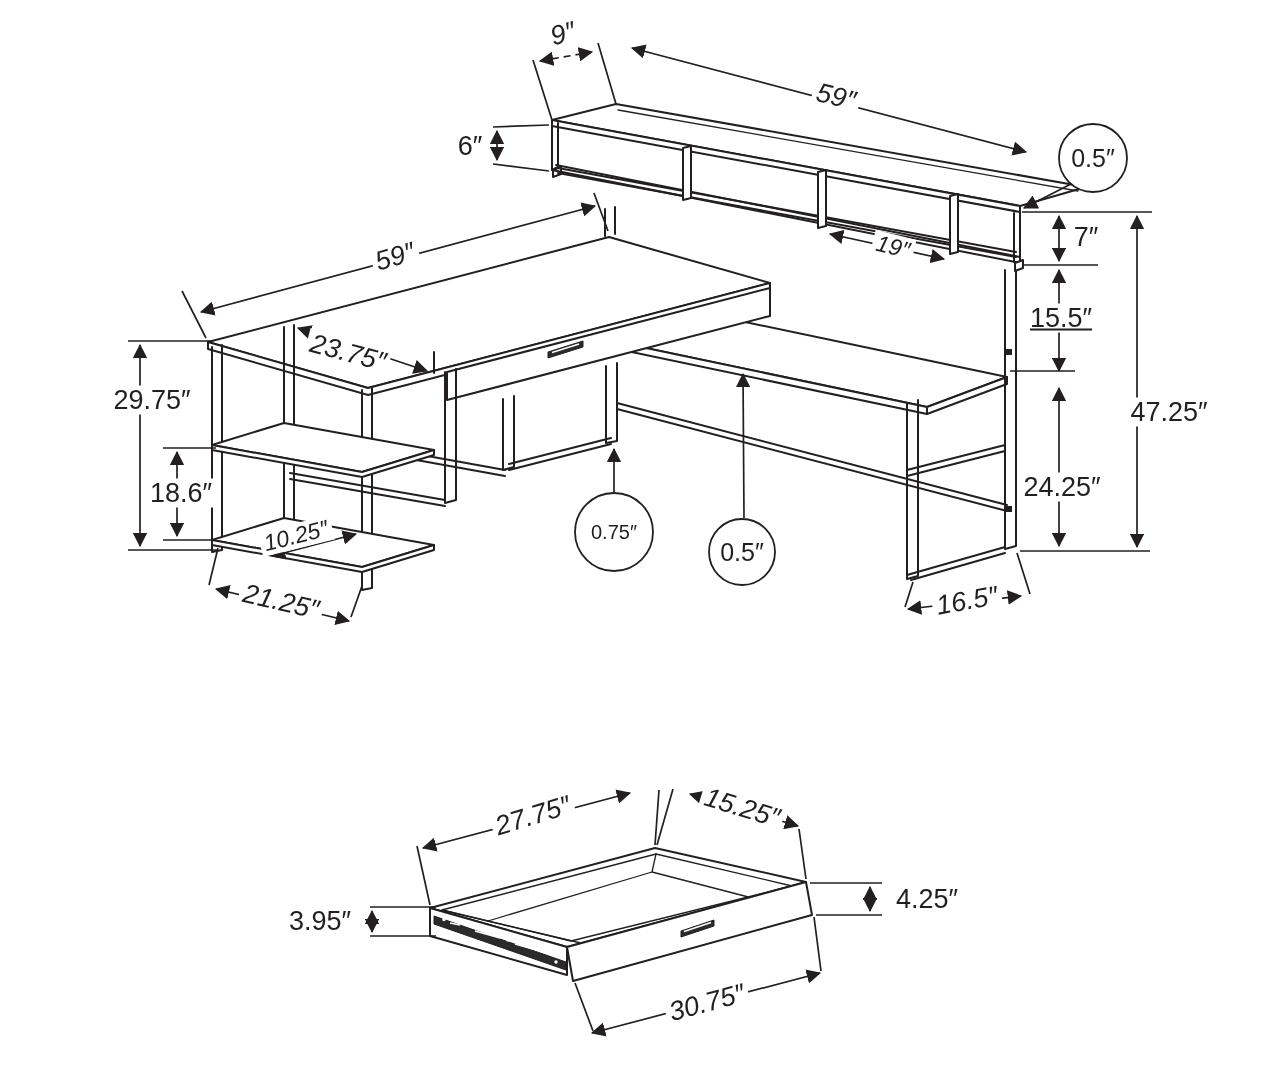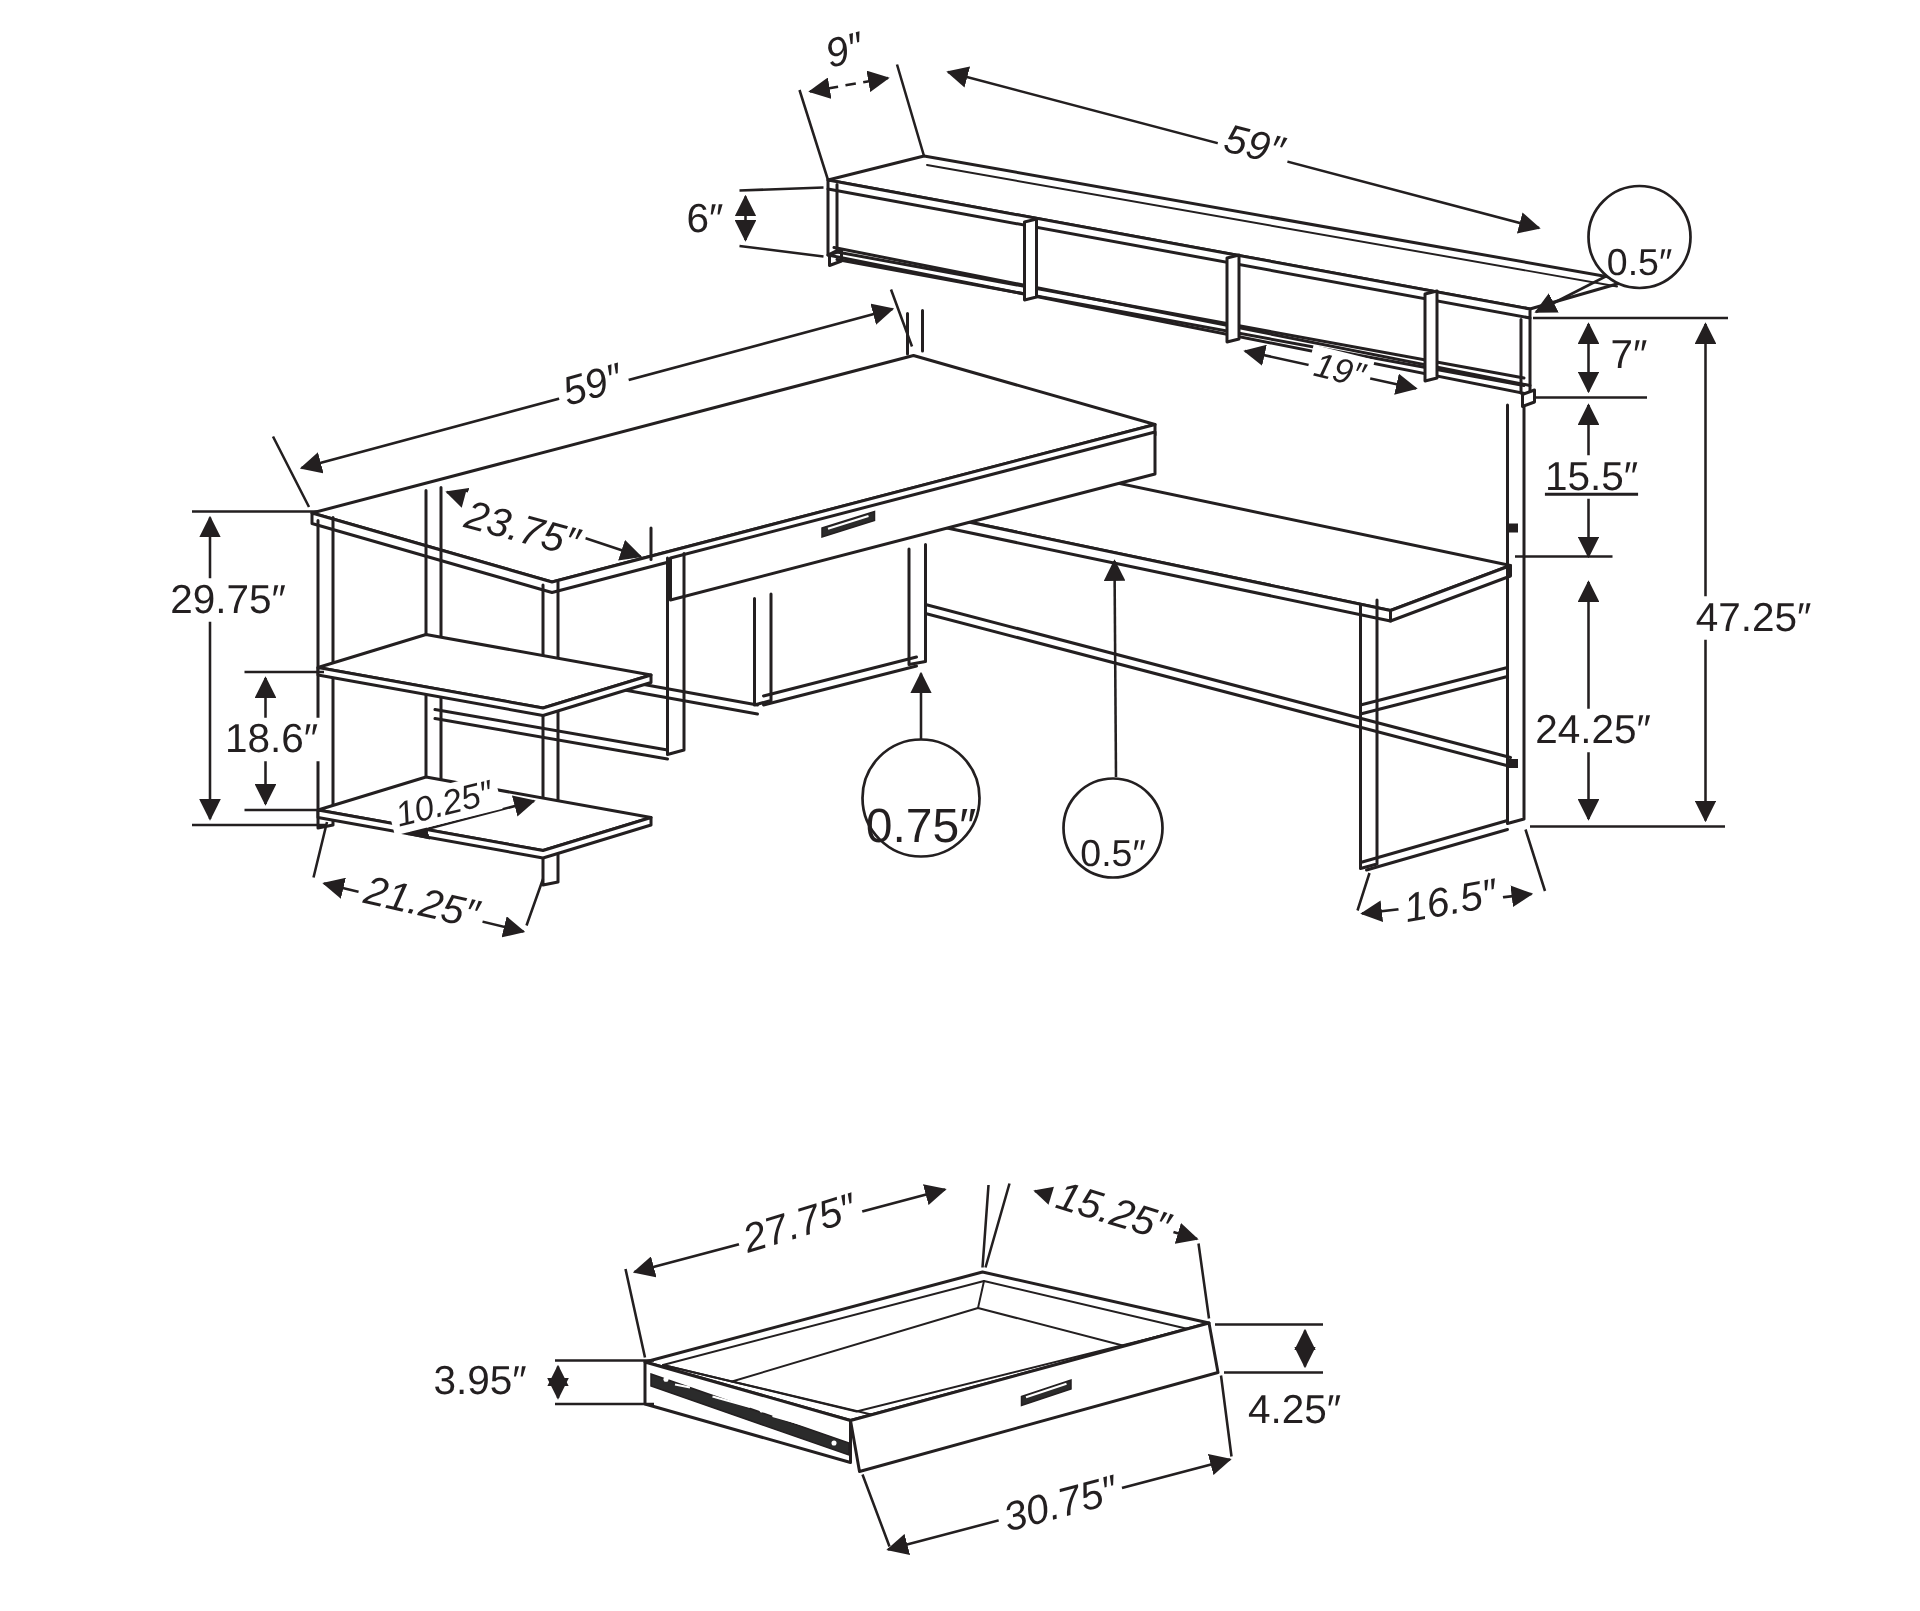--- a/index.html
+++ b/index.html
@@ -3,21 +3,21 @@
 <meta charset="utf-8">
 <style>
   html,body{margin:0;padding:0;background:#ffffff;}
   .stage{position:relative;width:1280px;height:1074px;background:#ffffff;overflow:hidden;
          font-family:"Liberation Sans","DejaVu Sans",sans-serif;color:#231f20;}
   .stage svg{position:absolute;left:0;top:0;}
   .lbl{position:absolute;font-size:27px;font-weight:500;color:#231f20;line-height:1;
        background:#ffffff;padding:1px 4px;white-space:nowrap;}
   .it{font-style:italic;}
   .sm{font-size:23px;}
-  .nobg{background:transparent;padding:0;margin-top:18px;}
+  .nobg{background:transparent;padding:0;}
   .face{fill:#ffffff;stroke:#231f20;stroke-width:2;stroke-linejoin:round;}
   .ln{fill:none;stroke:#231f20;stroke-width:2;stroke-linecap:round;stroke-linejoin:round;}
   .thin{stroke-width:1.3;}
   .dim{fill:none;stroke:#231f20;stroke-width:1.7;}
   .dark{fill:#2b2b2b;stroke:#231f20;stroke-width:1;}
   .wht{stroke:#ffffff;stroke-width:1.4;fill:none;}
 </style>
 </head>
 <body>
 
@@ -209,23 +209,23 @@
 <div class="lbl it sm" style="left:893px;top:247px;transform:translate(-50%,-50%) rotate(14deg);">19″</div>
 <div class="lbl" style="left:1086px;top:237px;transform:translate(-50%,-50%);">7″</div>
 <div class="lbl" style="left:1061px;top:318px;transform:translate(-50%,-50%);text-decoration:underline;">15.5″</div>
 <div class="lbl" style="left:1140px;top:412px;transform:translate(-50%,-50%);margin-left:29px;">47.25″</div>
 <div class="lbl it" style="left:395px;top:257px;transform:translate(-50%,-50%) rotate(-16deg);">59″</div>
 <div class="lbl it" style="left:348px;top:353px;transform:translate(-50%,-50%) rotate(15deg);">23.75″</div>
 <div class="lbl" style="left:152px;top:400px;transform:translate(-50%,-50%);">29.75″</div>
 <div class="lbl" style="left:181px;top:493px;transform:translate(-50%,-50%);">18.6″</div>
 <div class="lbl it sm" style="left:296px;top:536px;transform:translate(-50%,-50%) rotate(-14deg);">10.25″</div>
 <div class="lbl it" style="left:281px;top:602px;transform:translate(-50%,-50%) rotate(13deg);">21.25″</div>
-<div class="lbl nobg" style="left:614px;top:532px;transform:translate(-50%,-50%);font-size:32px;">0.75″</div>
+<div class="lbl nobg" style="left:614px;top:532px;transform:translate(-50%,-50%);font-size:20px;">0.75″</div>
 <div class="lbl nobg" style="left:742px;top:552px;transform:translate(-50%,-50%);font-size:25px;">0.5″</div>
 <div class="lbl" style="left:1062px;top:487px;transform:translate(-50%,-50%);">24.25″</div>
 <div class="lbl it" style="left:967px;top:601px;transform:translate(-50%,-50%) rotate(-10deg);">16.5″</div>
 
 <div class="lbl it" style="left:533px;top:816px;transform:translate(-50%,-50%) rotate(-17deg);">27.75″</div>
 <div class="lbl it" style="left:742px;top:808px;transform:translate(-50%,-50%) rotate(17deg);">15.25″</div>
 <div class="lbl" style="left:320px;top:921px;transform:translate(-50%,-50%);">3.95″</div>
-<div class="lbl" style="left:863px;top:899px;transform:translate(-50%,-50%);margin-top:41px;">4.25″</div>
+<div class="lbl" style="left:927px;top:899px;transform:translate(-50%,-50%);">4.25″</div>
 <div class="lbl it" style="left:707px;top:1003px;transform:translate(-50%,-50%) rotate(-15deg);">30.75″</div>
 </div>
 
 </body></html>

